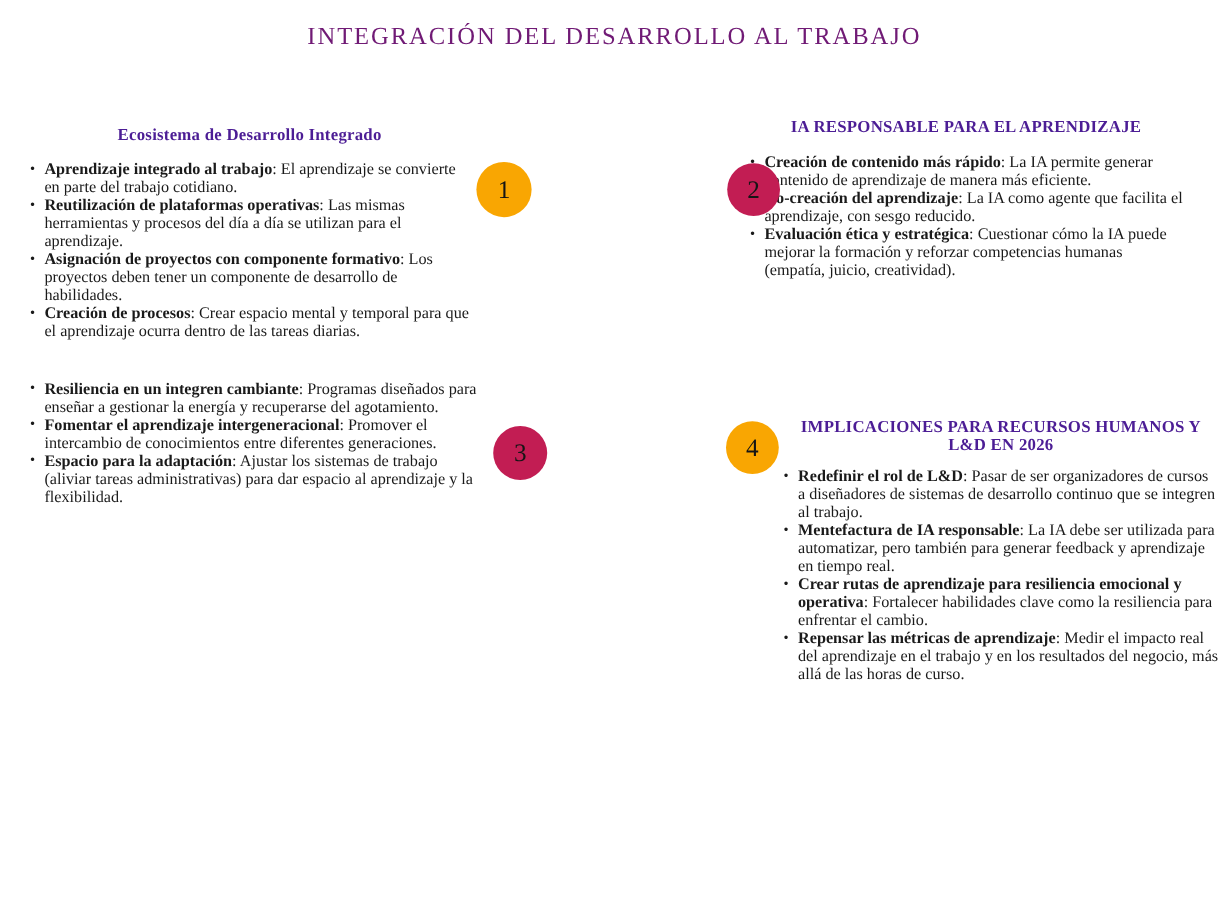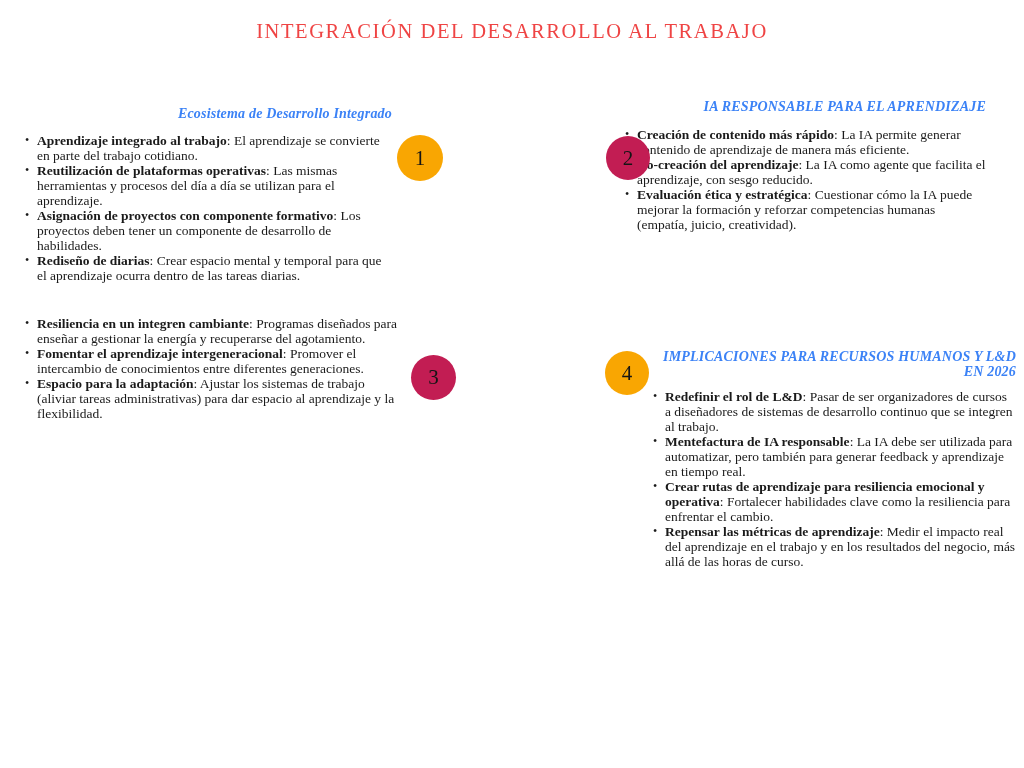--- a/index.html
+++ b/index.html
@@ -15,31 +15,30 @@
   }
   .page-title {
     position: absolute;
     top: 20px;
     left: 0;
     width: 100%;
     text-align: center;
     font-size: 20.5px;
     font-weight: 400;
     letter-spacing: 1.6px;
-    color: #ef4444;
+    color: #701a75;
   }
   .sec { position: absolute; }
   .sec-heading {
     font-size: 14px;
     font-weight: 700;
     line-height: 15px;
-    text-align: right;
+    text-align: center;
     letter-spacing: 0.2px;
-    color: #3b82f6;
-    font-style: italic;
+    color: #4c1d95;
   }
   .sec-list {
     list-style: none;
     font-size: 13.5px;
     line-height: 15px;
     color: #1a1a1a;
   }
   .sec-list li {
     position: relative;
     padding-left: 13px;
@@ -82,21 +81,21 @@
 <div id="canvas">
 
   <h1 class="page-title">INTEGRACIÓN DEL DESARROLLO AL TRABAJO</h1>
 
   <div class="sec" id="sec0">
     <h3 class="sec-heading">Ecosistema de Desarrollo Integrado</h3>
     <ul class="sec-list">
       <li><span class="bullet">•</span><b>Aprendizaje integrado al trabajo</b><span>: El aprendizaje se convierte en parte del trabajo cotidiano.</span></li>
       <li><span class="bullet">•</span><b>Reutilización de plataformas operativas</b><span>: Las mismas herramientas y procesos del día a día se utilizan para el aprendizaje.</span></li>
       <li><span class="bullet">•</span><b>Asignación de proyectos con componente formativo</b><span>: Los proyectos deben tener un componente de desarrollo de habilidades.</span></li>
-      <li><span class="bullet">•</span><b>Rediseño de diarias</b><span>: Crear espacio mental y temporal para que el aprendizaje ocurra dentro de las tareas diarias.</span></li>
+      <li><span class="bullet">•</span><b>Creación de procesos</b><span>: Crear espacio mental y temporal para que el aprendizaje ocurra dentro de las tareas diarias.</span></li>
     </ul>
   </div>
 
   <div class="sec" id="sec1">
     <h3 class="sec-heading">IA RESPONSABLE PARA EL APRENDIZAJE</h3>
     <ul class="sec-list">
       <li><span class="bullet">•</span><b>Creación de contenido más rápido</b><span>: La IA permite generar contenido de aprendizaje de manera más eficiente.</span></li>
       <li><span class="bullet">•</span><b>Co-creación del aprendizaje</b><span>: La IA como agente que facilita el aprendizaje, con sesgo reducido.</span></li>
       <li><span class="bullet">•</span><b>Evaluación ética y estratégica</b><span>: Cuestionar cómo la IA puede mejorar la formación y reforzar competencias humanas (empatía, juicio, creatividad).</span></li>
     </ul>

